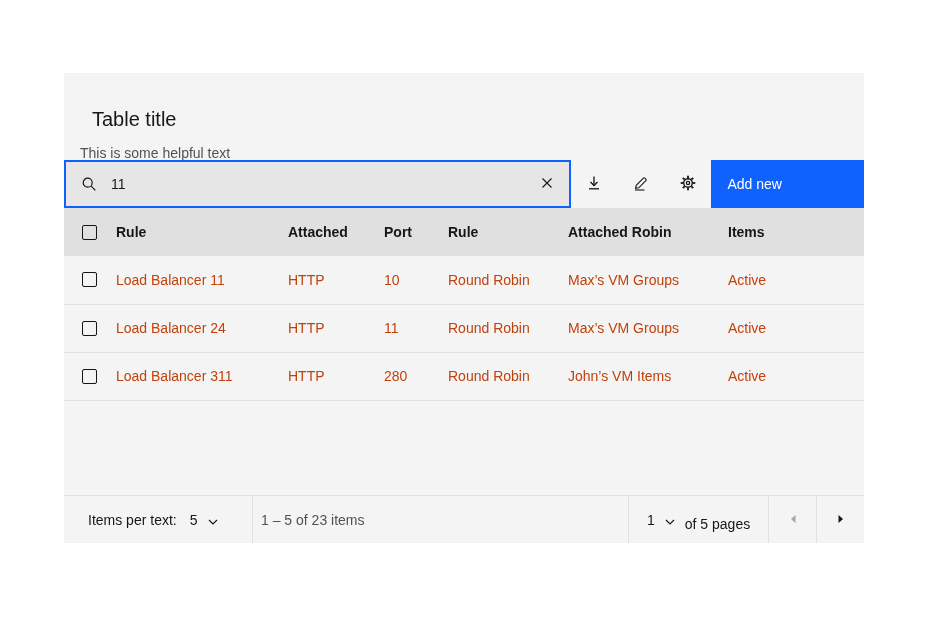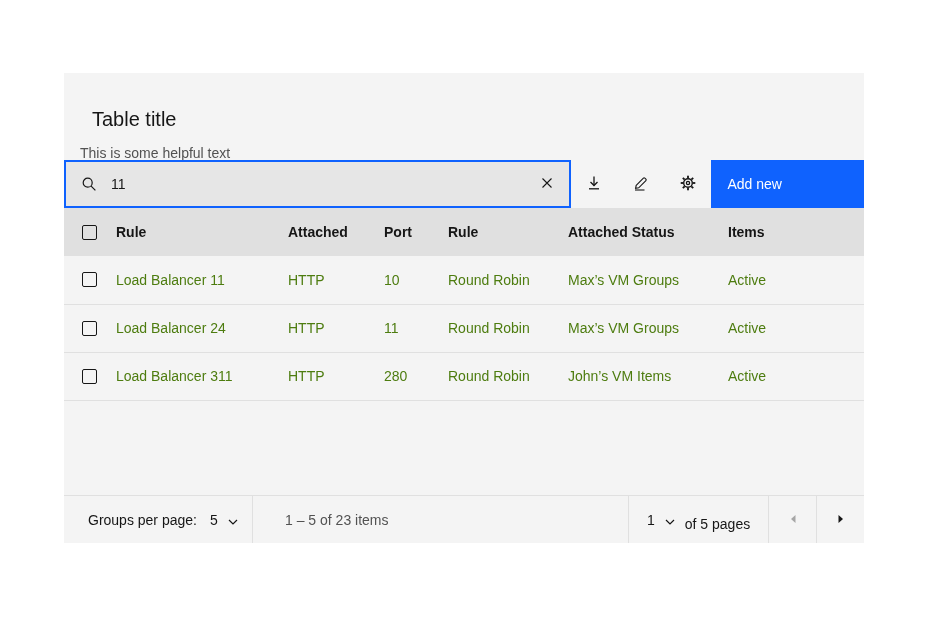--- a/index.html
+++ b/index.html
@@ -50,35 +50,35 @@
 
   
   table.data-table {
     position:absolute; top:135px; left:0; width:800px;
     border-collapse:collapse; table-layout:fixed; font-size:14px;
   }
   .data-table th, .data-table td { height:48px; padding:0; text-align:left; vertical-align:middle; }
   .data-table thead tr { background:#e0e0e0; }
   .data-table th { color:#161616; font-weight:700; }
   .data-table tbody tr { background:#f4f4f4; border-bottom:1px solid #e0e0e0; }
-  .data-table td { color:#4d7c0f;margin-top:44px; }
+  .data-table td { color:#c2410c;margin-top:44px; }
   .checkbox {
     display:block; width:15px; height:15px; margin-left:18px;
     border:1.5px solid #161616; border-radius:2px; background:transparent; cursor:pointer;
   }
 
   
   .pagination {
     position:absolute; left:0; bottom:0; width:800px; height:48px;
     border-top:1px solid #e0e0e0; background:#f4f4f4;
     display:flex; align-items:stretch; font-size:14px; color:#161616;
   }
   .pg-ipp { width:188px; display:flex; align-items:center; padding-left:24px; }
   .pg-select { display:flex; align-items:center; gap:10px; margin-left:13px; cursor:pointer; color:#161616; }
-  .pg-range { flex:1; border-left:1px solid #e0e0e0; display:flex; align-items:center; padding-left:32px; color:#525252; }
+  .pg-range { flex:1; border-left:1px solid #e0e0e0; display:flex; align-items:center; padding-left:8px; color:#525252; }
   .pg-page { width:140px; border-left:1px solid #e0e0e0; display:flex; align-items:center; padding-left:18px; }
   .pg-pages-label { margin-left:10px; color:#161616;margin-top:8px; }
   .pg-btn {
     width:48px; border:none; border-left:1px solid #e0e0e0; background:transparent;
     display:flex; align-items:center; justify-content:center; padding:0; cursor:pointer;
   }
   .chev { display:inline-block; }
 </style>
 </head>
 <body>
@@ -163,21 +163,21 @@
     </colgroup>
     <thead>
       <tr>
         <th>
             <span class="checkbox"></span>
           </th>
         <th>Rule</th>
         <th>Attached</th>
         <th>Port</th>
         <th>Rule</th>
-        <th>Attached Status</th>
+        <th>Attached Robin</th>
         <th>Items</th>
       </tr>
     </thead>
     <tbody>
       <tr>
         <td>
             <span class="checkbox"></span>
           </td>
         <td>Load Balancer 11</td>
         <td>HTTP</td>
@@ -206,21 +206,21 @@
         <td>280</td>
         <td>Round Robin</td>
         <td>John’s VM Items</td>
         <td>Active</td>
       </tr>
     </tbody>
   </table>
 
   <div class="pagination">
     <div class="pg-ipp">
-      <span>Groups per page:</span>
+      <span>Items per text:</span>
       <span class="pg-select">
         <span>5</span>
         <span class="chev">
           <svg width="10" height="6" viewBox="0 0 10 6" fill="none" stroke="#161616" stroke-width="1.2">
               <path d="M1 1l4 4 4-4"></path>
             </svg>
         </span>
       </span>
     </div>
     <div class="pg-range">

